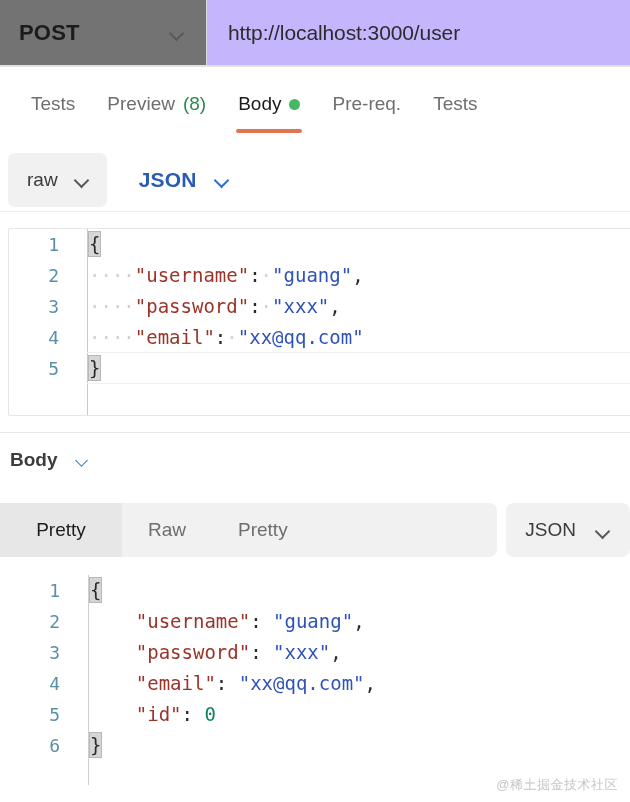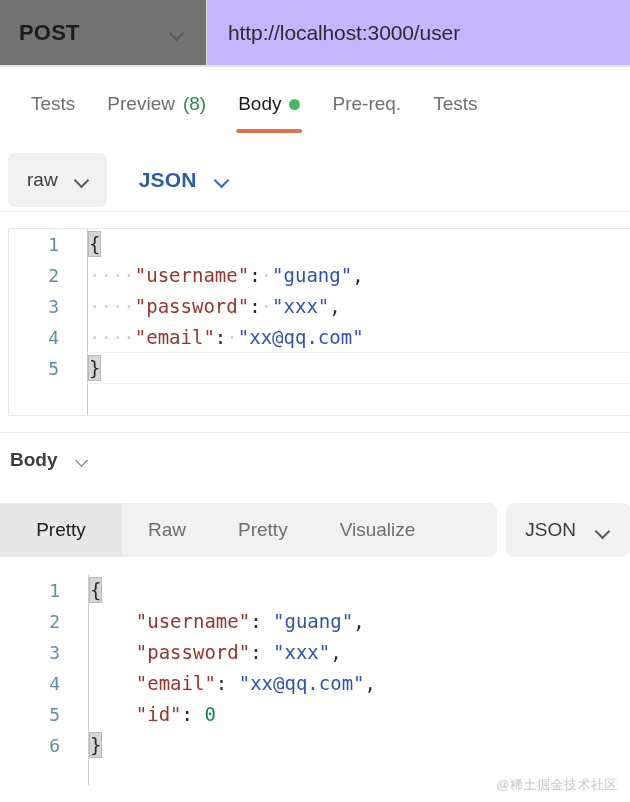--- a/index.html
+++ b/index.html
@@ -397,23 +397,20 @@
     <div class="tabgroup">
       <div class="ptab active">
         <span>Pretty</span>
       </div>
       <div class="ptab">
         <span>Raw</span>
       </div>
       <div class="ptab">
         <span>Pretty</span>
       </div>
-      <div class="ptab">
-        <span>Visualize</span>
-      </div>
     </div>
     <div class="json-pill">
       <span class="label">JSON</span>
       <span class="chev"></span>
     </div>
   </div>
 
   <div class="resp-editor">
     <div class="resp-indent-guide"></div>
     <div class="code" id="resp-code">

